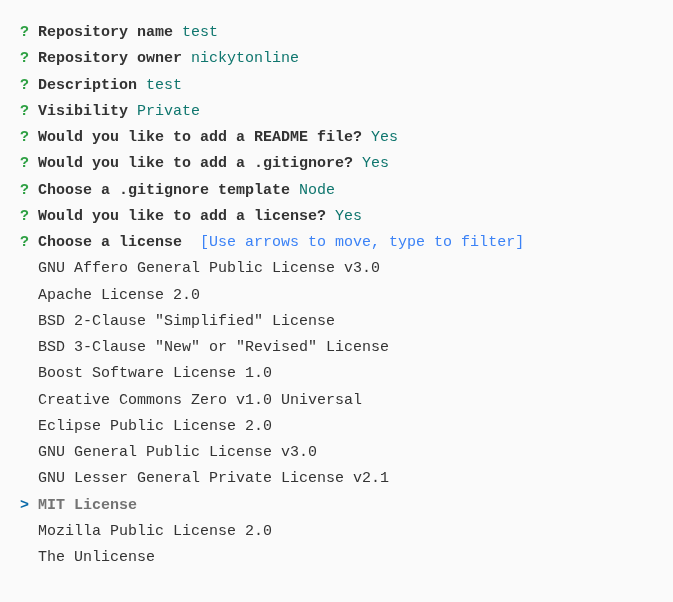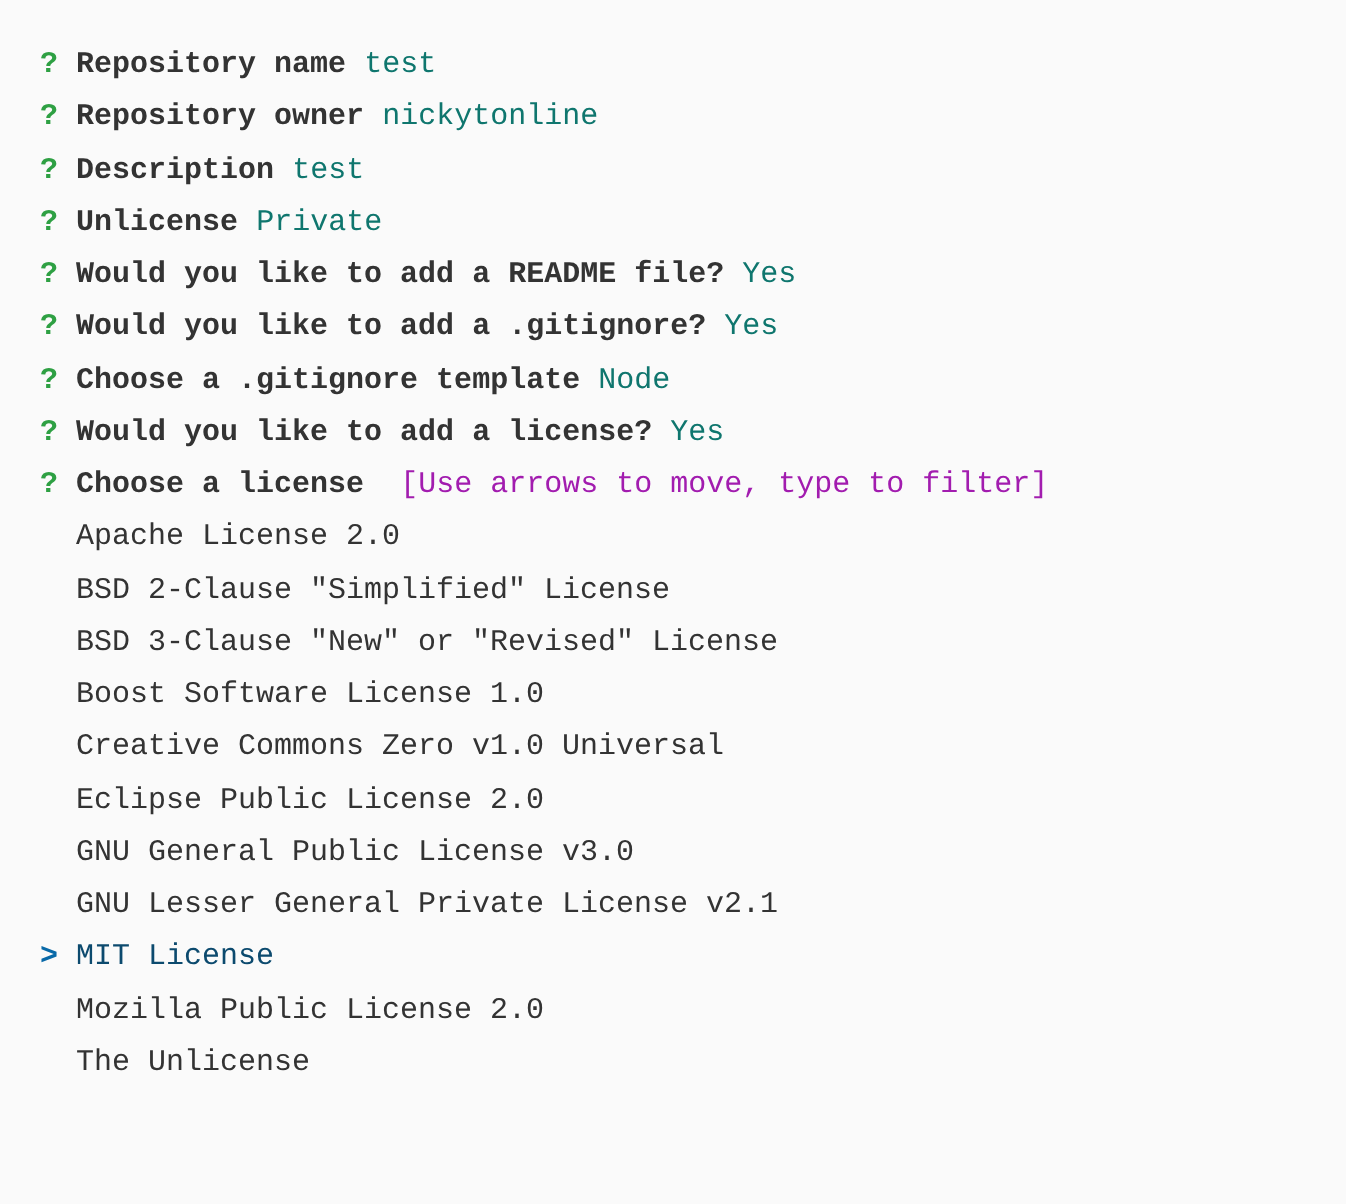--- a/index.html
+++ b/index.html
@@ -10,38 +10,39 @@
       font-size: 15px;
       line-height: 1.75;
       color: #333;
     }
     .line {
       white-space: pre;
     }
     .q { color: #2ea043; font-weight: 600; }
     .prompt { color: #333; font-weight: 600; margin-top: 43px; }
     .answer { color: #0f766e; }
-    .hint { color: #a21caf; }
+    .hint { color: #3b82f6; }
     .option { color: #333; padding-left: 2ch; }
     .cursor { color: #0969a8; font-weight: 600; }
-    .selected { color: #0c4a6e; font-weight: 400; }
+    .selected { color: #737373; font-weight: 700; }
   </style>
 </head>
 <body>
 
 <div id="terminal">
     <div class="line"><span class="q">?</span> <span class="prompt">Repository name</span> <span class="answer">test</span></div>
     <div class="line"><span class="q">?</span> <span class="prompt">Repository owner</span> <span class="answer">nickytonline</span></div>
     <div class="line"><span class="q">?</span> <span class="prompt">Description</span> <span class="answer">test</span></div>
-    <div class="line"><span class="q">?</span> <span class="prompt">Unlicense</span> <span class="answer">Private</span></div>
+    <div class="line"><span class="q">?</span> <span class="prompt">Visibility</span> <span class="answer">Private</span></div>
     <div class="line"><span class="q">?</span> <span class="prompt">Would you like to add a README file?</span> <span class="answer">Yes</span></div>
     <div class="line"><span class="q">?</span> <span class="prompt">Would you like to add a .gitignore?</span> <span class="answer">Yes</span></div>
     <div class="line"><span class="q">?</span> <span class="prompt">Choose a .gitignore template</span> <span class="answer">Node</span></div>
     <div class="line"><span class="q">?</span> <span class="prompt">Would you like to add a license?</span> <span class="answer">Yes</span></div>
     <div class="line"><span class="q">?</span> <span class="prompt">Choose a license</span>  <span class="hint">[Use arrows to move, type to filter]</span></div>
+    <div class="line"><span class="option">GNU Affero General Public License v3.0</span></div>
     <div class="line"><span class="option">Apache License 2.0</span></div>
     <div class="line"><span class="option">BSD 2-Clause "Simplified" License</span></div>
     <div class="line"><span class="option">BSD 3-Clause "New" or "Revised" License</span></div>
     <div class="line"><span class="option">Boost Software License 1.0</span></div>
     <div class="line"><span class="option">Creative Commons Zero v1.0 Universal</span></div>
     <div class="line"><span class="option">Eclipse Public License 2.0</span></div>
     <div class="line"><span class="option">GNU General Public License v3.0</span></div>
     <div class="line"><span class="option">GNU Lesser General Private License v2.1</span></div>
     <div class="line"><span class="cursor">&gt; </span><span class="selected">MIT License</span></div>
     <div class="line"><span class="option">Mozilla Public License 2.0</span></div>

